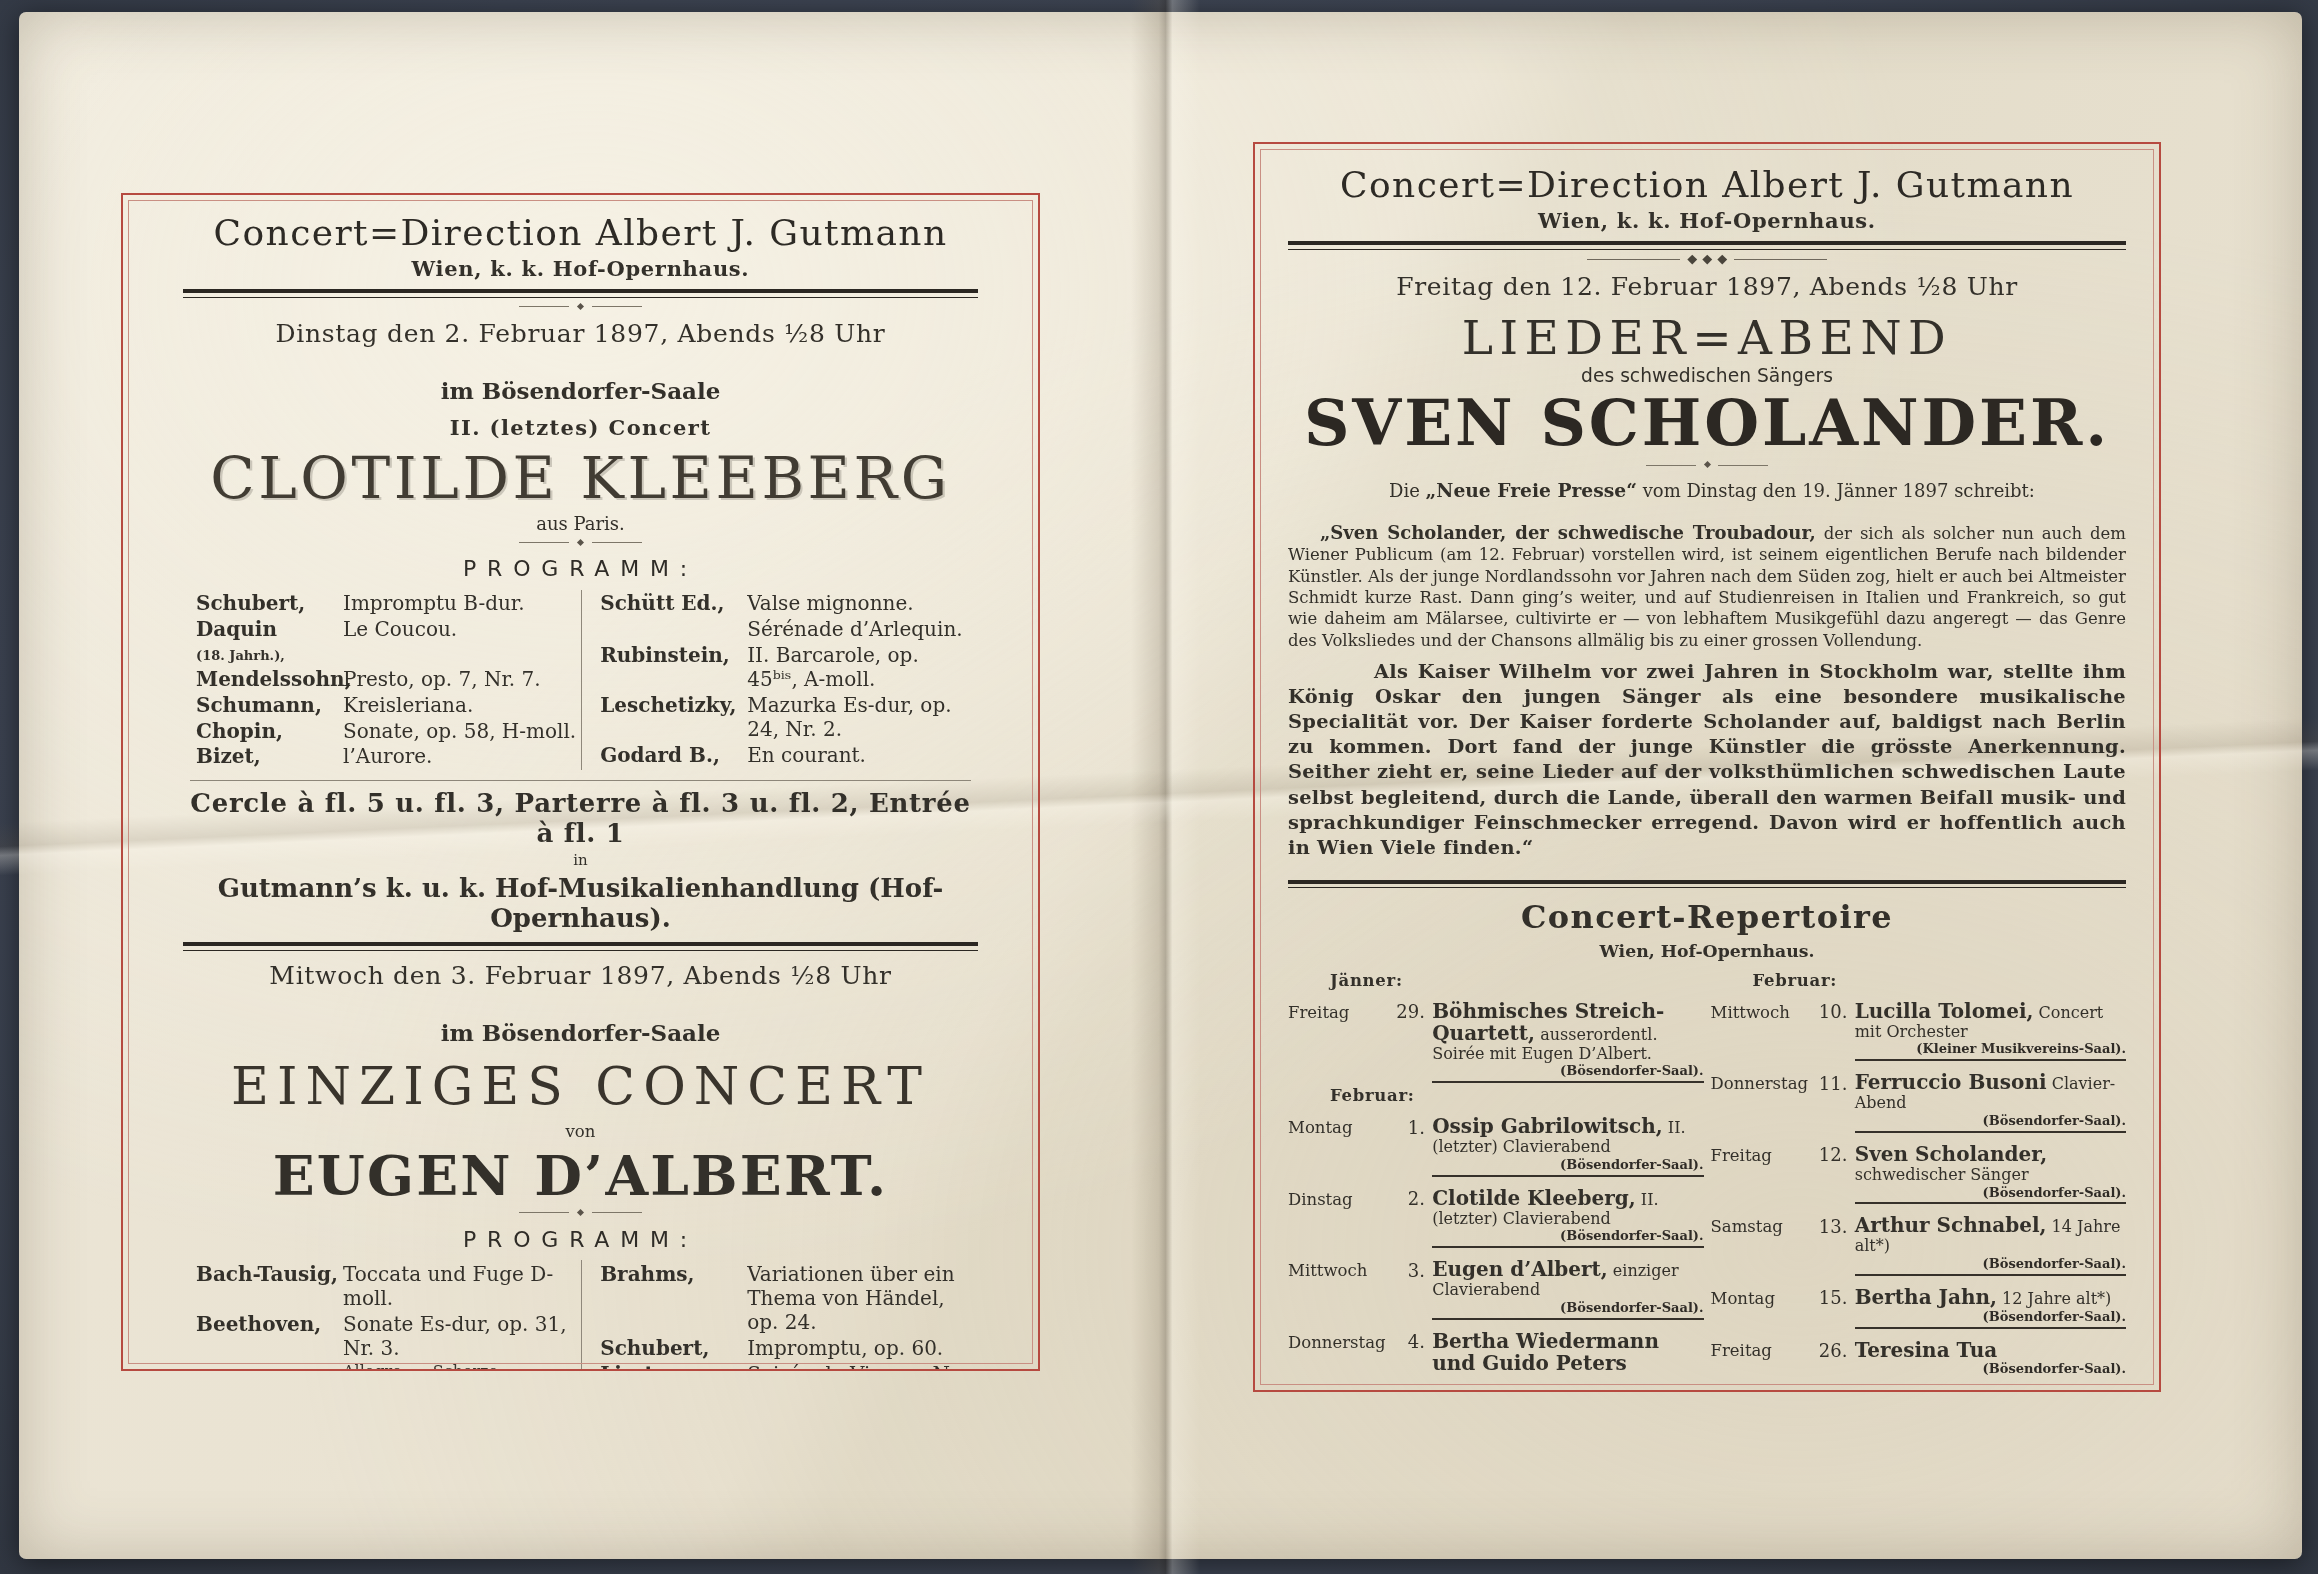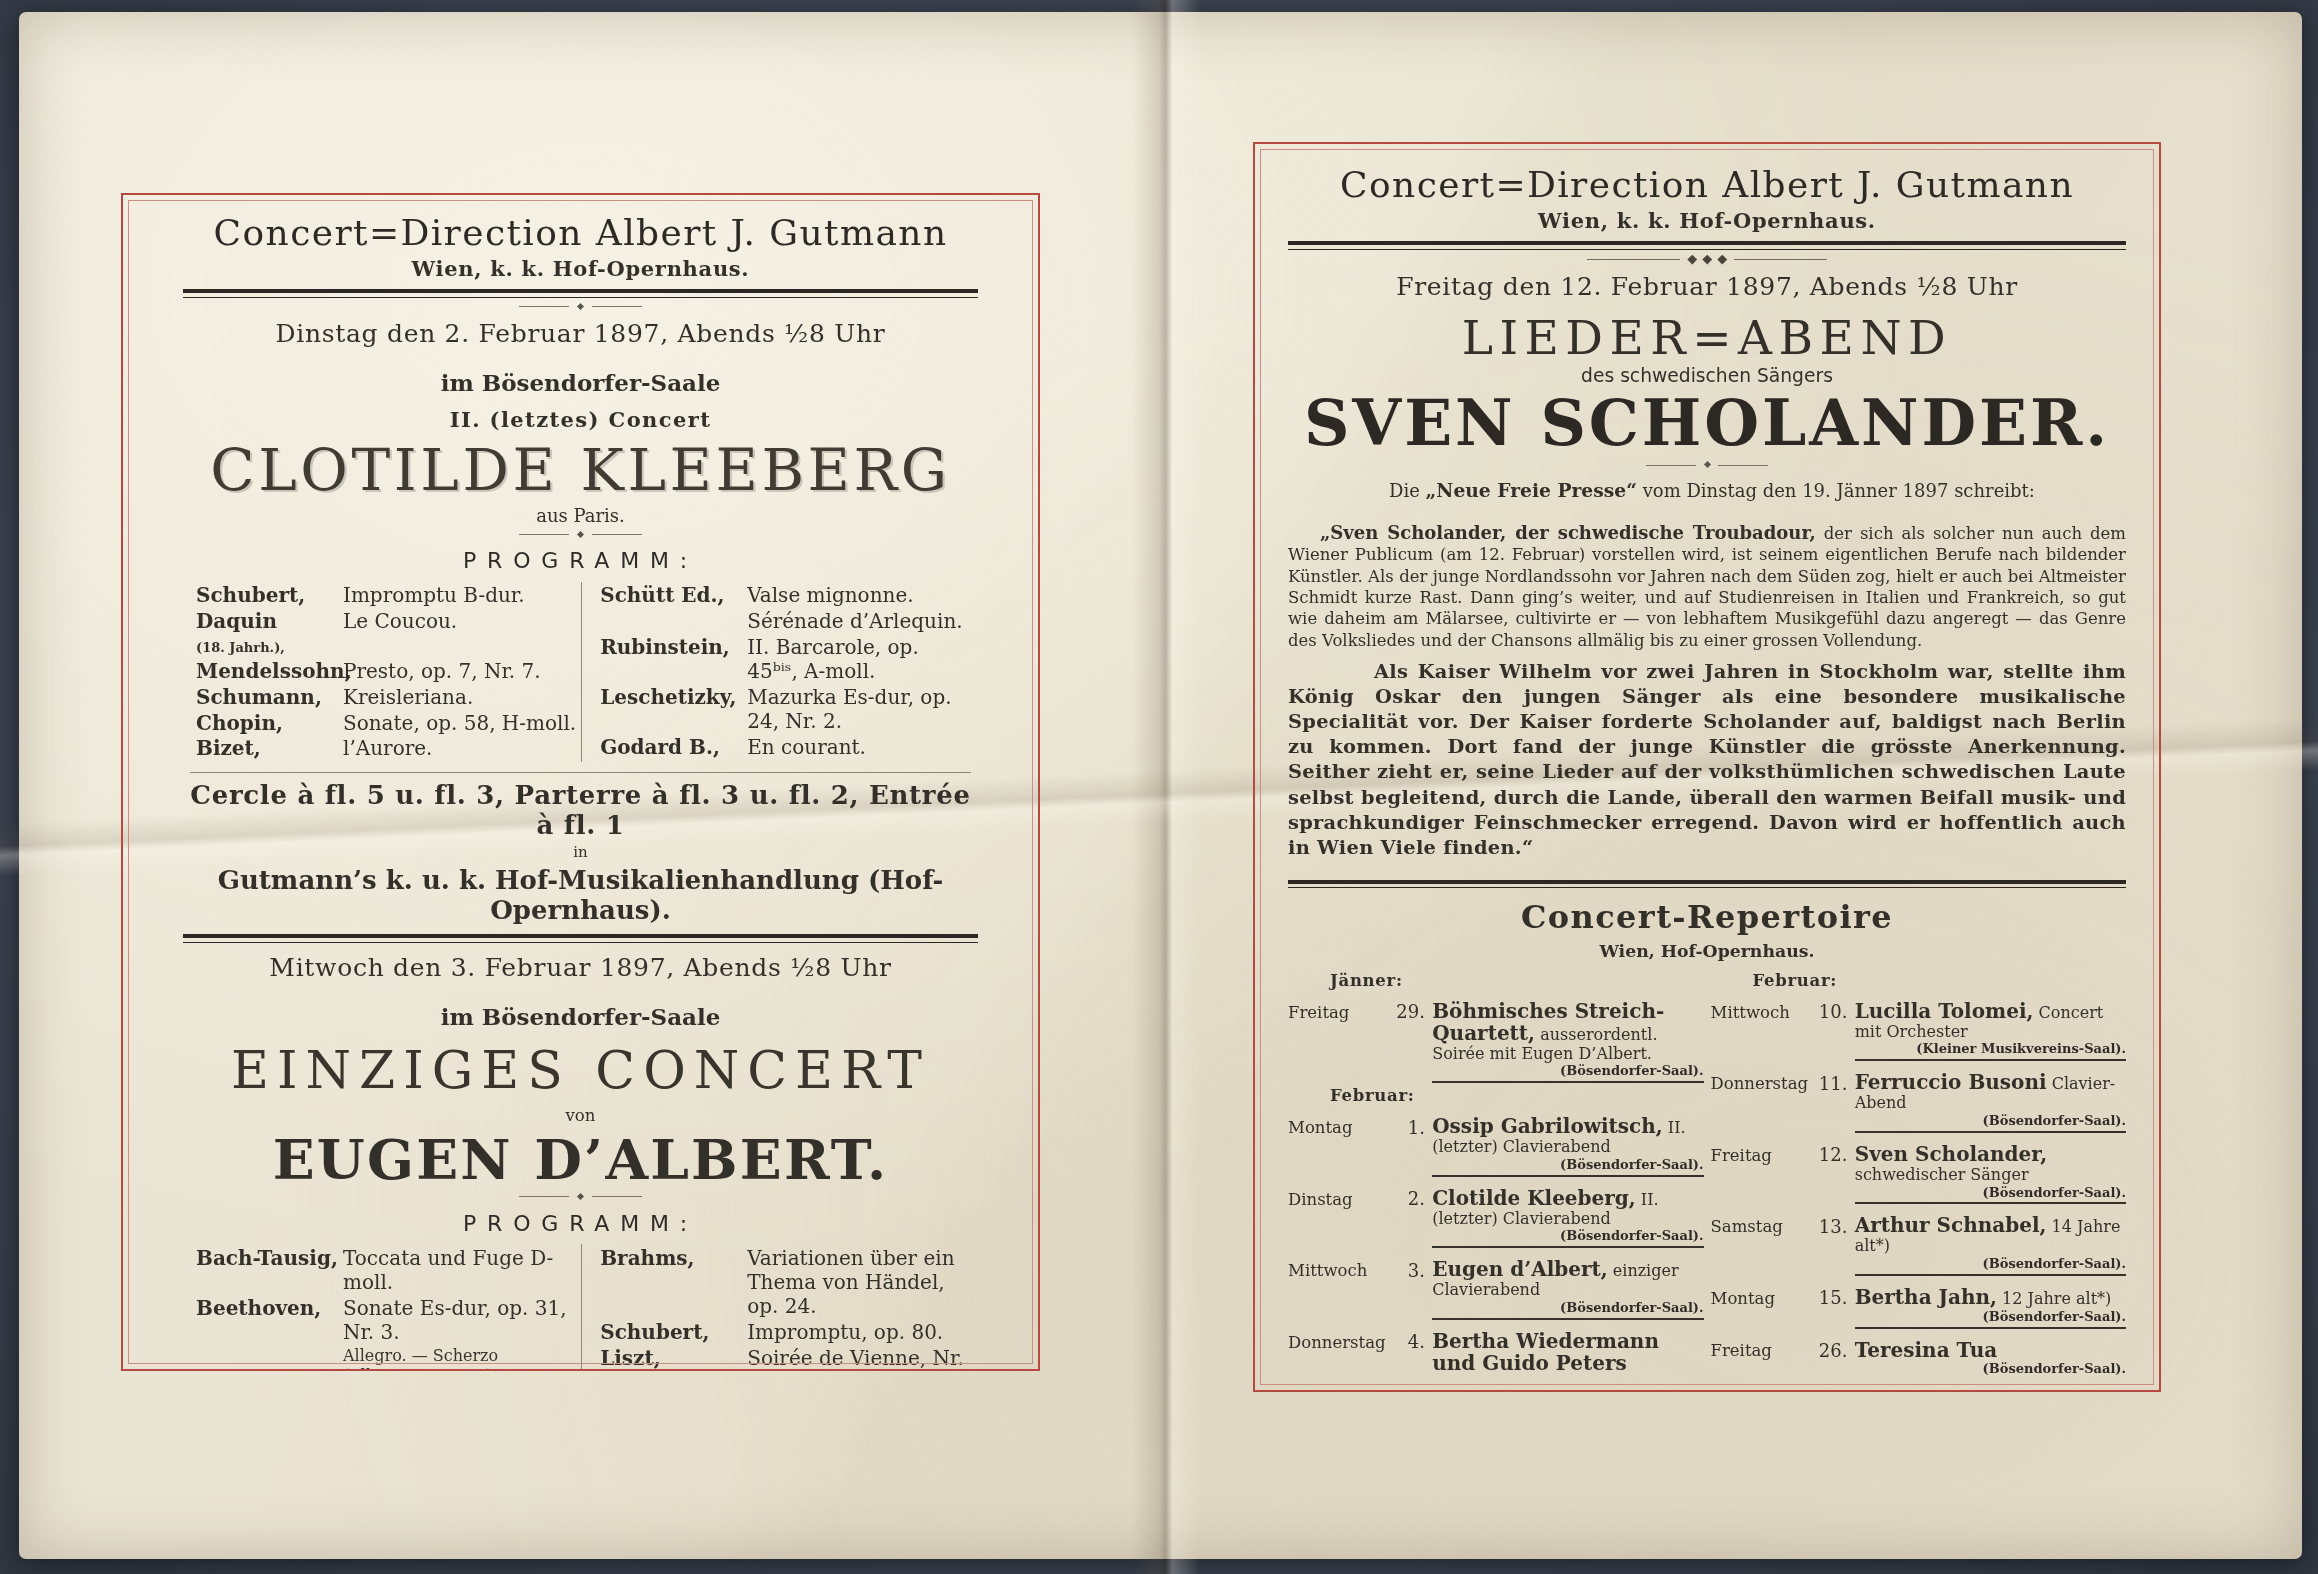--- a/index.html
+++ b/index.html
@@ -24,21 +24,21 @@
   .masthead-title{font-size:36px;letter-spacing:1.4px;color:#2d2a25;line-height:1.05;margin-top:5.8px;}
   .masthead-sub{font-size:21px;font-weight:bold;margin-top:4.3px;letter-spacing:0.7px;}
   .rule-heavy{margin-top:8.6px;border-top:4.3px solid #2b2722;border-bottom:1.4px solid #2b2722;height:3.6px;}
   .orn{display:flex;align-items:center;justify-content:center;gap:8.6px;margin:5.8px auto 2.9px;}
   .orn .line{height:0.7px;background:#6f685c;width:93px;}
   .orn .dmd{width:6.5px;height:6.5px;background:#4a453c;transform:rotate(45deg);}
   .orn.small .line{width:50px;background:#7d7668;}
   .orn.small .dmd{width:5px;height:5px;background:#5a544a;}
 
   .date-line{font-size:25px;margin-top:10px;letter-spacing:0.7px;}
-  .venue-line{font-size:23px;font-weight:bold;margin-top:21px;}
+  .venue-line{font-size:23px;font-weight:bold;margin-top:29px;}
   .series-line{font-size:21px;font-weight:bold;margin-top:11.5px;letter-spacing:1.4px;}
   .artist-huge{font-size:58px;margin-top:7.2px;letter-spacing:3.6px;color:#413c33;line-height:1.05;
     text-shadow:2.2px 2.2px 0 rgba(62,57,48,.22);}
   .origin{font-size:18px;margin-top:4.3px;}
   .programm{font-family:"DejaVu Sans","Liberation Sans",sans-serif;font-size:22px;letter-spacing:10.8px;
     margin:11.5px 0 8.6px;color:#2f2c27;}
   .program-table{display:flex;text-align:left;font-size:20px;line-height:1.22;}
   .pcol{width:50%;padding:0 4.3px 0 13px;box-sizing:border-box;}
   .pcol + .pcol{border-left:0.7px solid #8f887b;padding-left:18.7px;}
   .prow{display:flex;margin:1.4px 0;align-items:baseline;}
@@ -204,21 +204,21 @@
         </div>
       <div class="pcol">
 
           <div class="prow">
             <span class="pcomposer"><span>Brahms,</span> </span>
             <span class="pwork"><span>Variationen über ein Thema von Händel, op. 24.</span></span>
           </div>
 
           <div class="prow">
             <span class="pcomposer"><span>Schubert,</span> </span>
-            <span class="pwork"><span>Impromptu, op. 80.</span></span>
+            <span class="pwork"><span>Impromptu, op. 60.</span></span>
           </div>
 
           <div class="prow">
             <span class="pcomposer"><span>Liszt,</span> </span>
             <span class="pwork"><span>Soirée de Vienne, Nr. 6.</span></span>
           </div>
 
         </div>
     </div>
 

